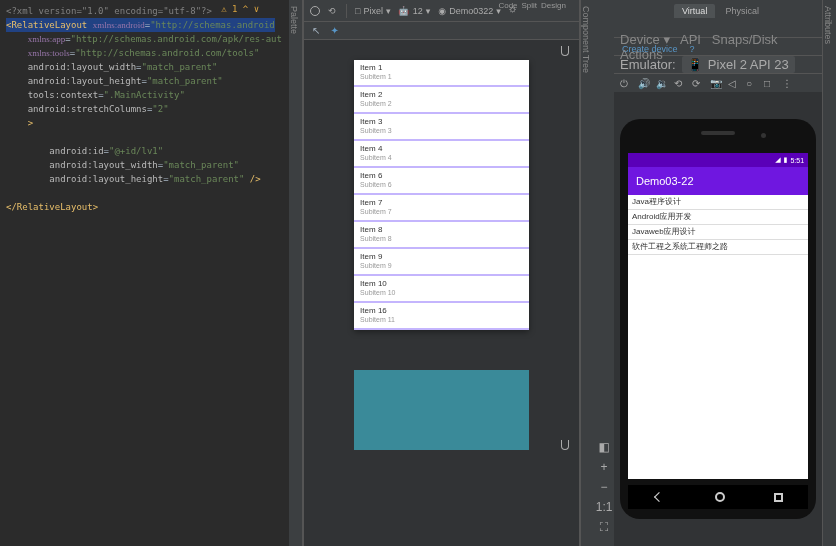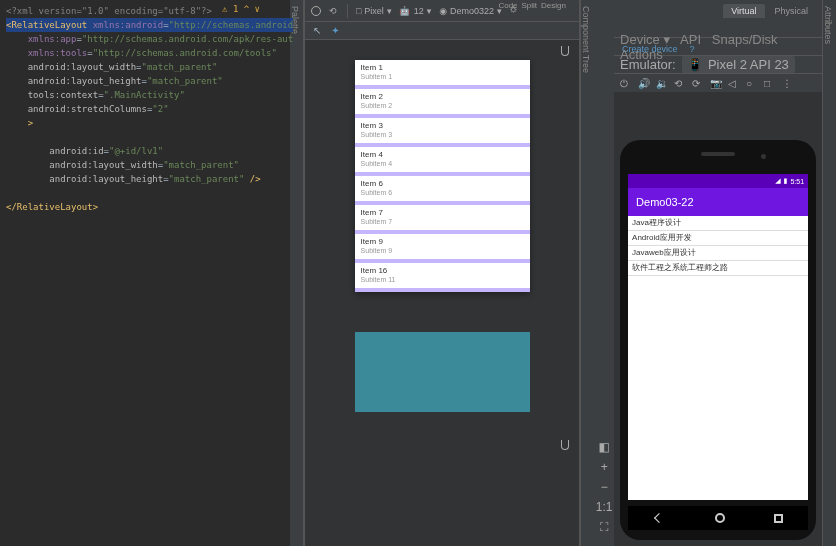--- a/index.html
+++ b/index.html
@@ -23,21 +23,21 @@
     line-height: 14px;
   }
   .code-panel .warn {
     position: absolute; top: 2px; right: 30px;
     color: #d9a441;
     font-size: 9px;
   }
   .code-line { white-space: pre; }
   .tag { color: #e8bf6a; }
   .attr { color: #bababa; }
-  .ns { color: #9876aa; }
+  .ns { color: #9876aa; font-family: Liberation Serif, serif; }
   .val { color: #6a8759; }
   .comment { color: #808080; }
   .hl { background: #214283; display:inline-block; }
   
   .preview-panel {
     width: 278px; height: 100%;
     background: #3c3f41;
     border-left: 1px solid #555;
     border-right: 1px solid #555;
     display: flex;
@@ -86,21 +86,21 @@
     width:8px; height:10px; border:1px solid #aaa; border-top:none;
     border-radius: 0 0 4px 4px;
   }
   .device-list {
     background: #fff;
     width: 175px;
     margin: 0 auto;
     box-shadow: 0 2px 6px rgba(0,0,0,0.4);
   }
   .dl-item {
-    border-bottom: 4px solid #c4b5fd;
+    border-bottom: 2px solid #c4b5fd;
     padding: 3px 6px 4px 6px;
     color: #333;
     font-size: 8px;
     line-height: 9px;
   }
   .dl-item .sub { color: #999; font-size:7px; }
   .second-dev {
     margin-top: 40px;
     width: 175px; height: 80px;
     background: #3a8a99;
@@ -164,21 +164,21 @@
     height: 18px;
     display:flex; align-items:center;
     padding: 0 6px;
     gap: 8px;
     color:#aaa;
     font-size:10px;
   }
   .emu-toolbar .ic { width:10px; height:10px; cursor:pointer; }
   .emu-device-area {
     flex:1;
-    display:flex; align-items:flex-end; justify-content:center;
+    display:flex; align-items:center; justify-content:center;
     padding: 6px;
     background:#313335;
   }
   .phone {
     width: 196px; height: 400px;
     background:#111; border-radius: 20px;
     padding: 34px 8px 40px 8px;
     position:relative;
   }
   .phone .speaker { position:absolute; top:12px; left:50%; transform:translateX(-50%); width:34px; height:4px; background:#333; border-radius:2px; }
@@ -287,22 +287,30 @@
         </div>
         <div class="dl-item">
           <div>Item 6</div>
           <div class="sub">Subitem 6</div>
         </div>
         <div class="dl-item">
           <div>Item 7</div>
           <div class="sub">Subitem 7</div>
         </div>
         <div class="dl-item">
+          <div>Item 8</div>
+          <div class="sub">Subitem 8</div>
+        </div>
+        <div class="dl-item">
           <div>Item 9</div>
           <div class="sub">Subitem 9</div>
+        </div>
+        <div class="dl-item">
+          <div>Item 10</div>
+          <div class="sub">Subitem 10</div>
         </div>
         <div class="dl-item">
           <div>Item 16</div>
           <div class="sub">Subitem 11</div>
         </div>
       </div>
     <div class="magnet" style="top:auto; bottom:96px;"></div>
     <div class="second-dev"></div>
   </div>
 </div>
@@ -313,21 +321,21 @@
 
 <div class="right-tools">
   <div class="rt-btn">◧</div>
   <div class="rt-btn">+</div>
   <div class="rt-btn">−</div>
   <div class="rt-btn">1:1</div>
   <div class="rt-btn">⛶</div>
 </div>
 
 <div class="emu-panel">
-  <div class="emu-top-tabs" style="padding-left:60px;justify-content:flex-end;">
+  <div class="emu-top-tabs" style="padding-left:60px;">
     <div class="tab-btn active">Virtual</div>
     <div class="tab-btn">Physical</div>
   </div>
   <div class="emu-actions">
     <span class="link">Create device</span>
     <span class="link">?</span>
   </div>
   <div class="emu-sub">
     <span style="color:#888">Device ▾ &nbsp; API &nbsp; Snaps/Disk &nbsp; Actions</span>
   </div>

